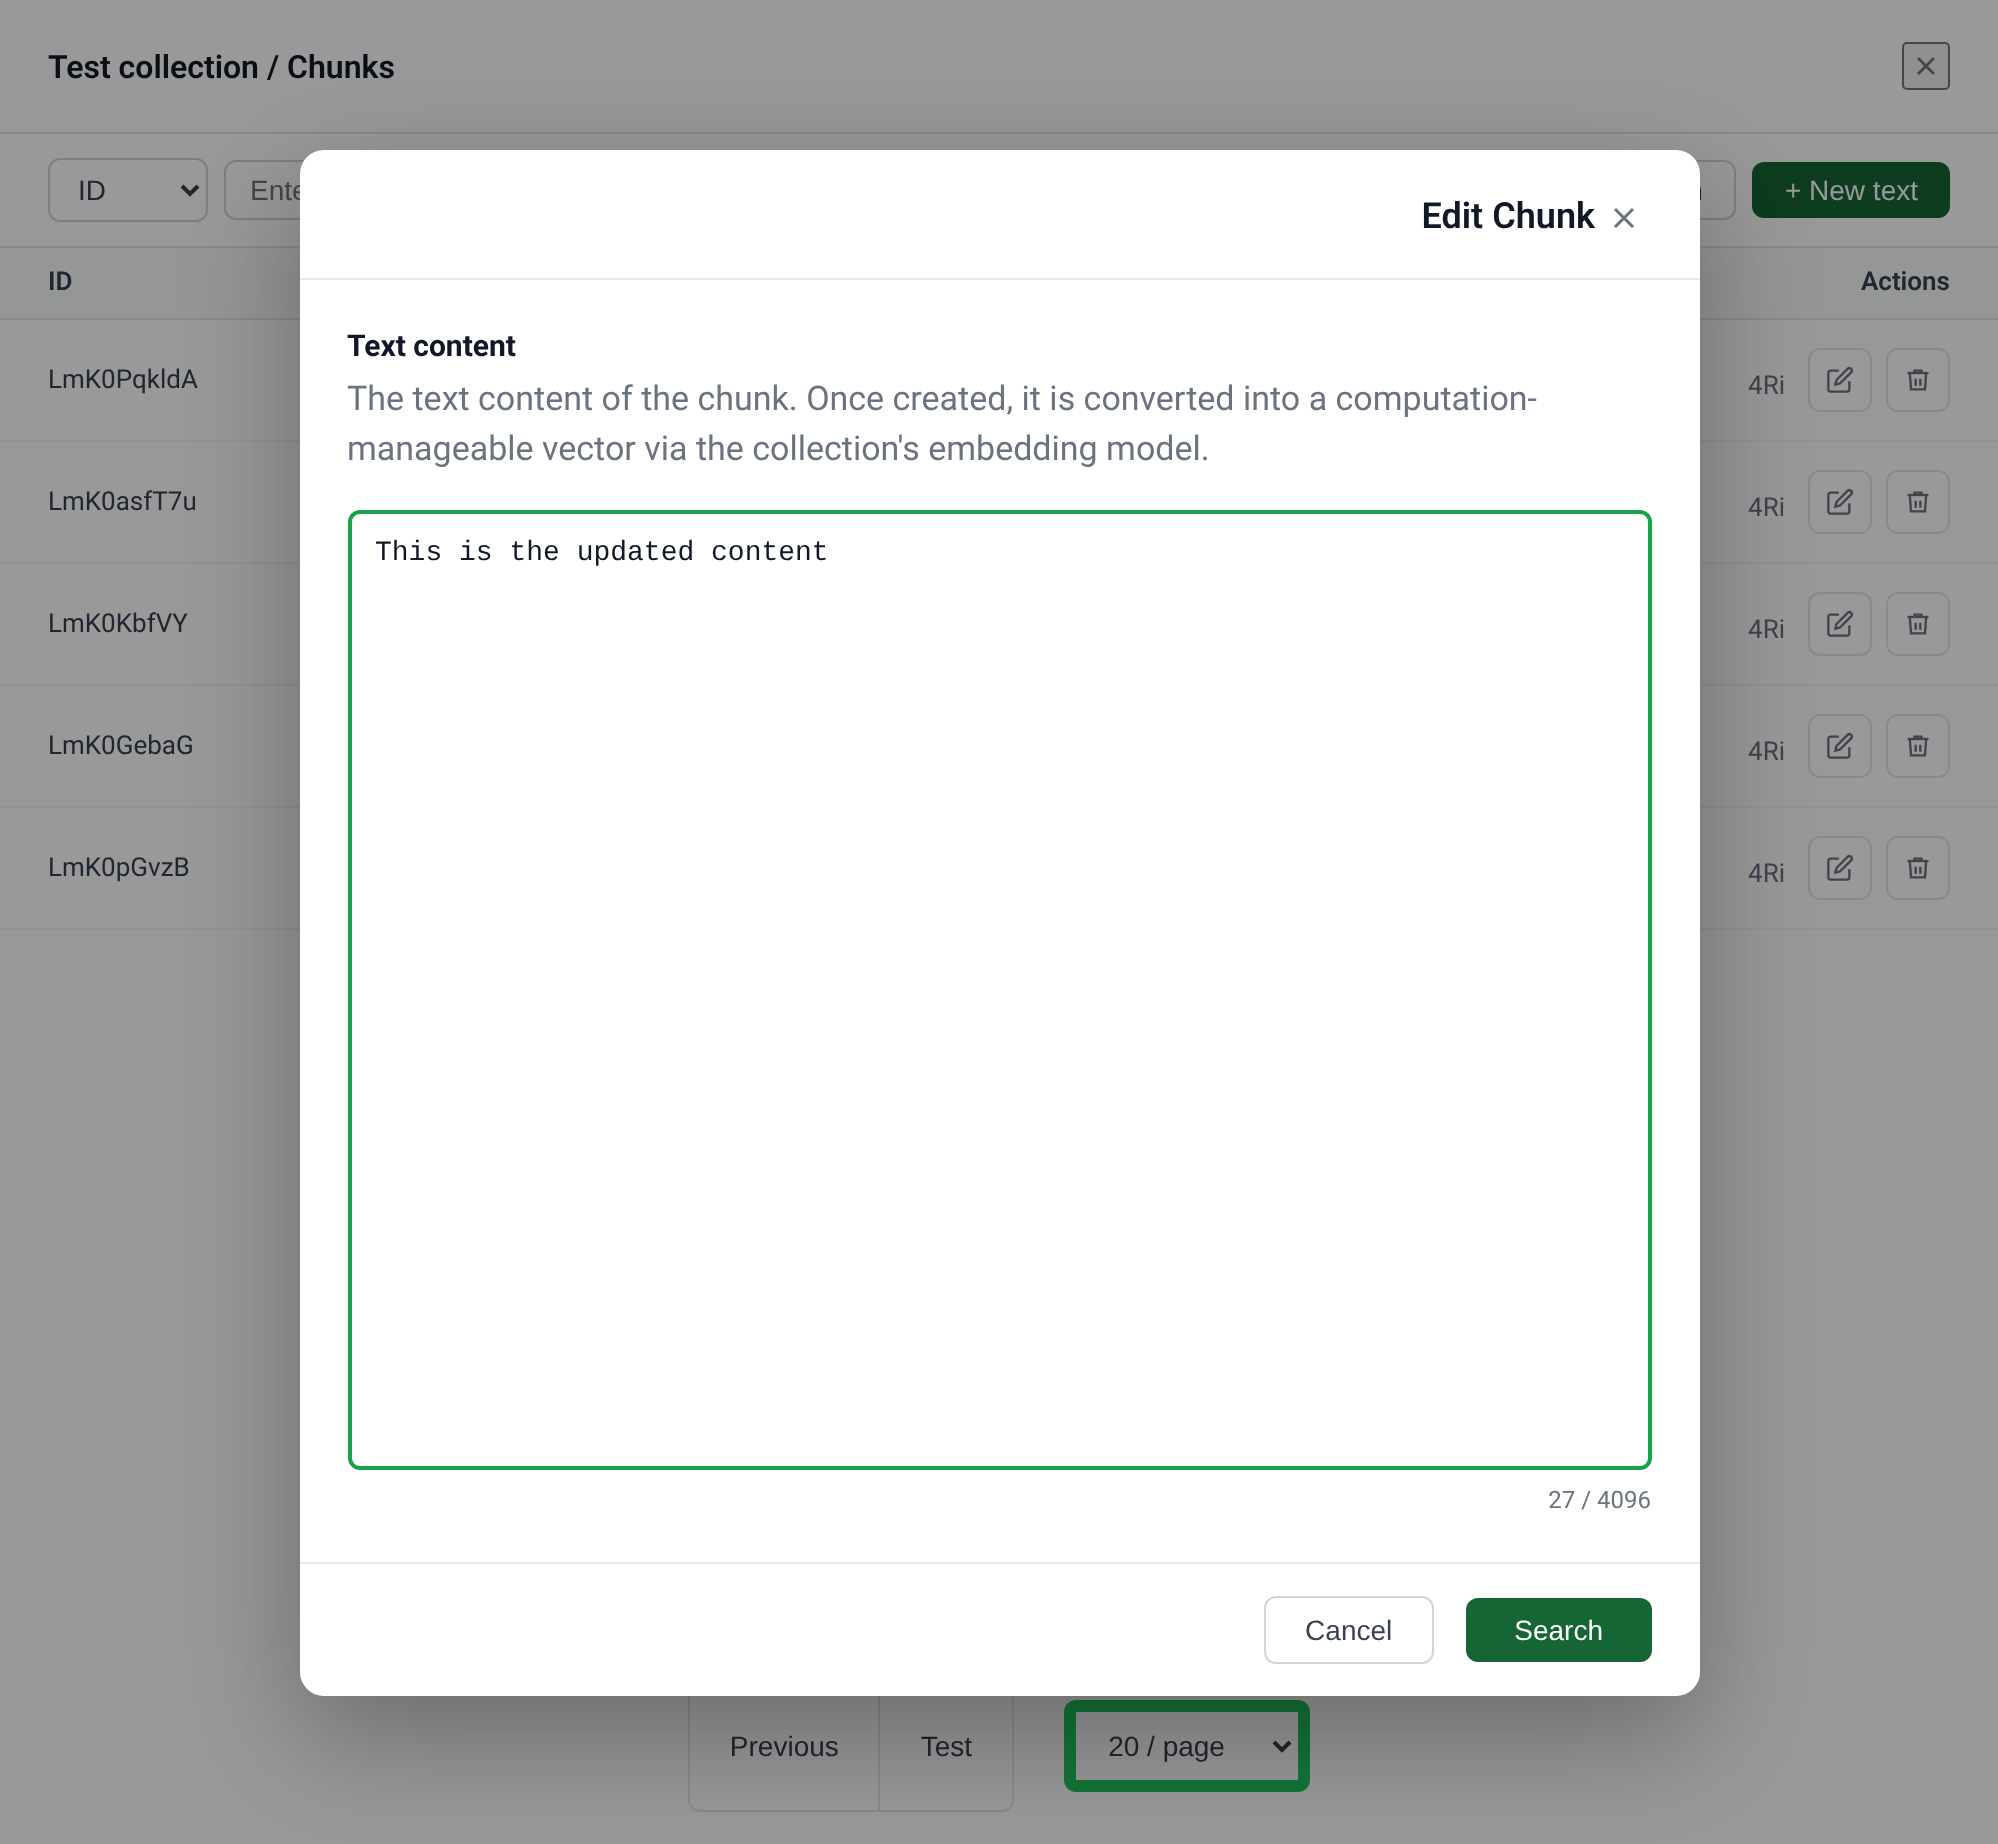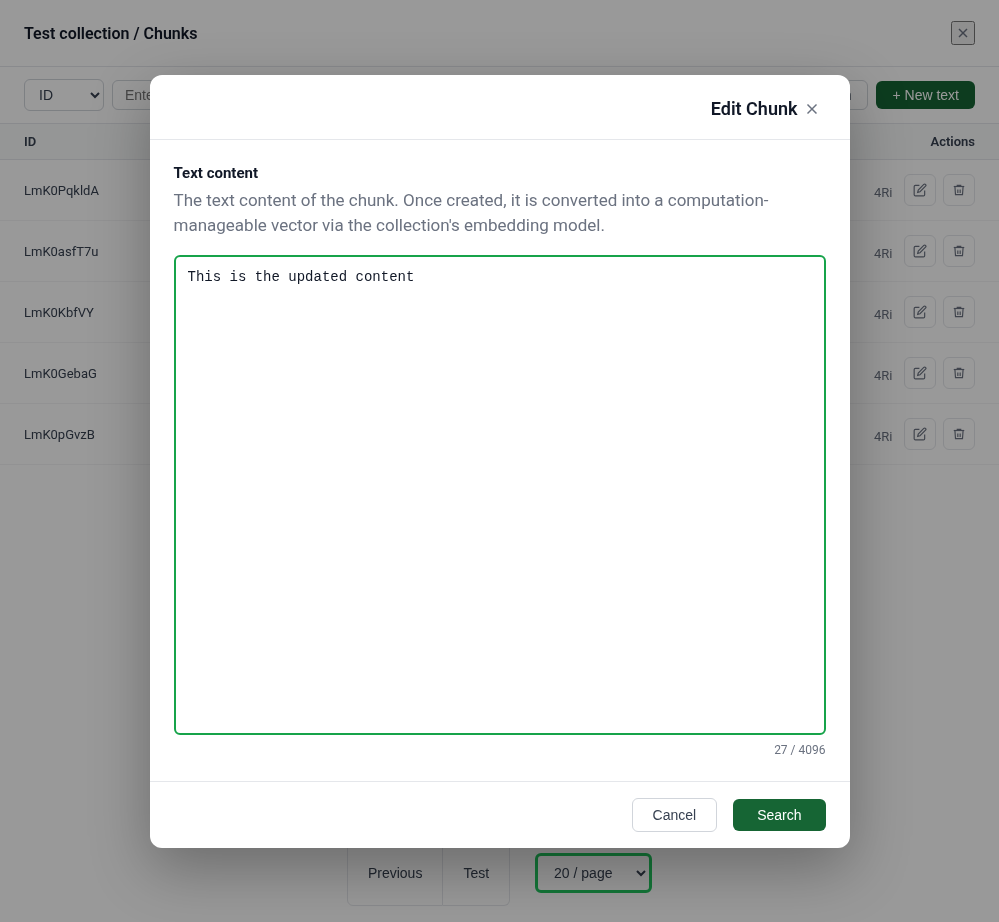--- a/index.html
+++ b/index.html
@@ -163,21 +163,21 @@
     .page-btn:first-child {
       border-radius: 6px 0 0 6px;
     }
 
     .page-btn:nth-child(2) {
       border-radius: 0 6px 6px 0;
       border-left: none;
     }
 
     .page-select {
-      border: 3px solid #22c55e;
+      border: 6px solid #22c55e;
       border-radius: 6px;
       padding: 8px 12px;
       font-size: 14px;
       margin-left: 25px;
       background: #fff;
       color: #374151;
       cursor: pointer;
     }
 
     

